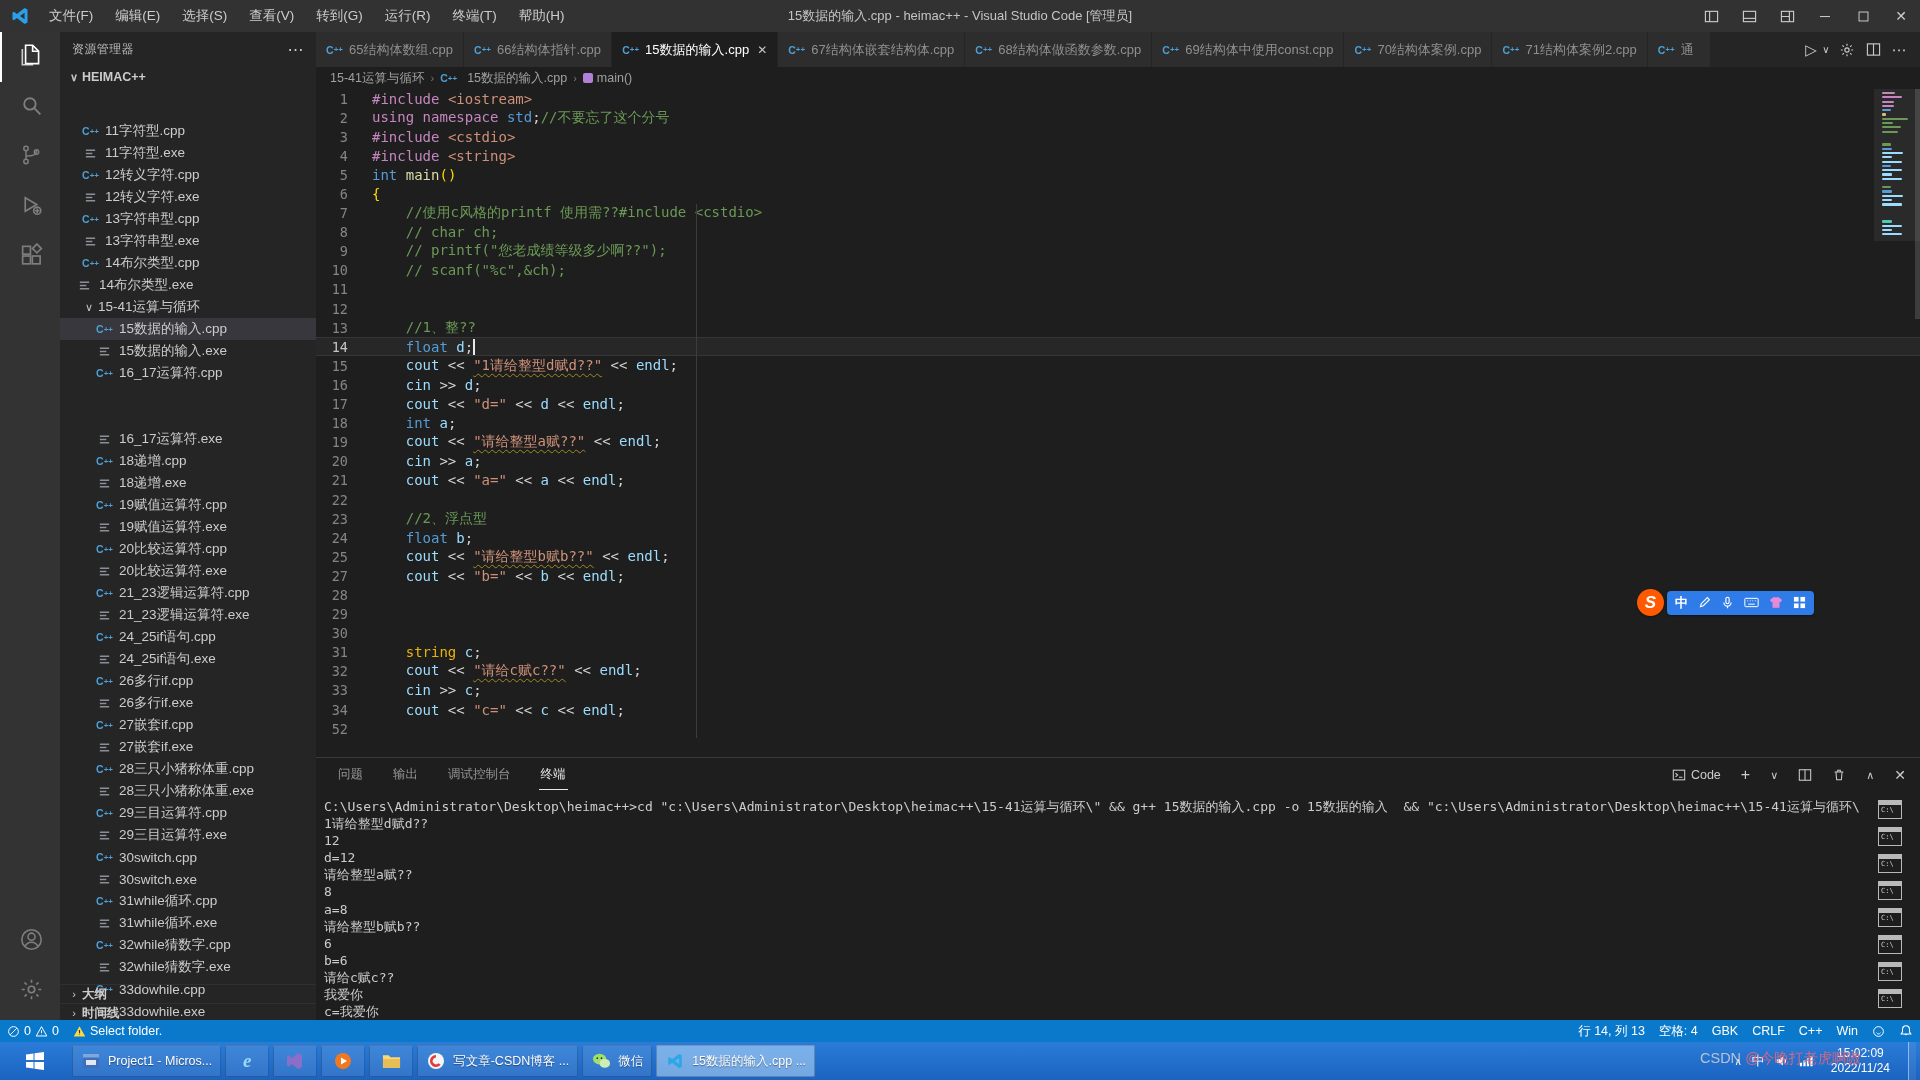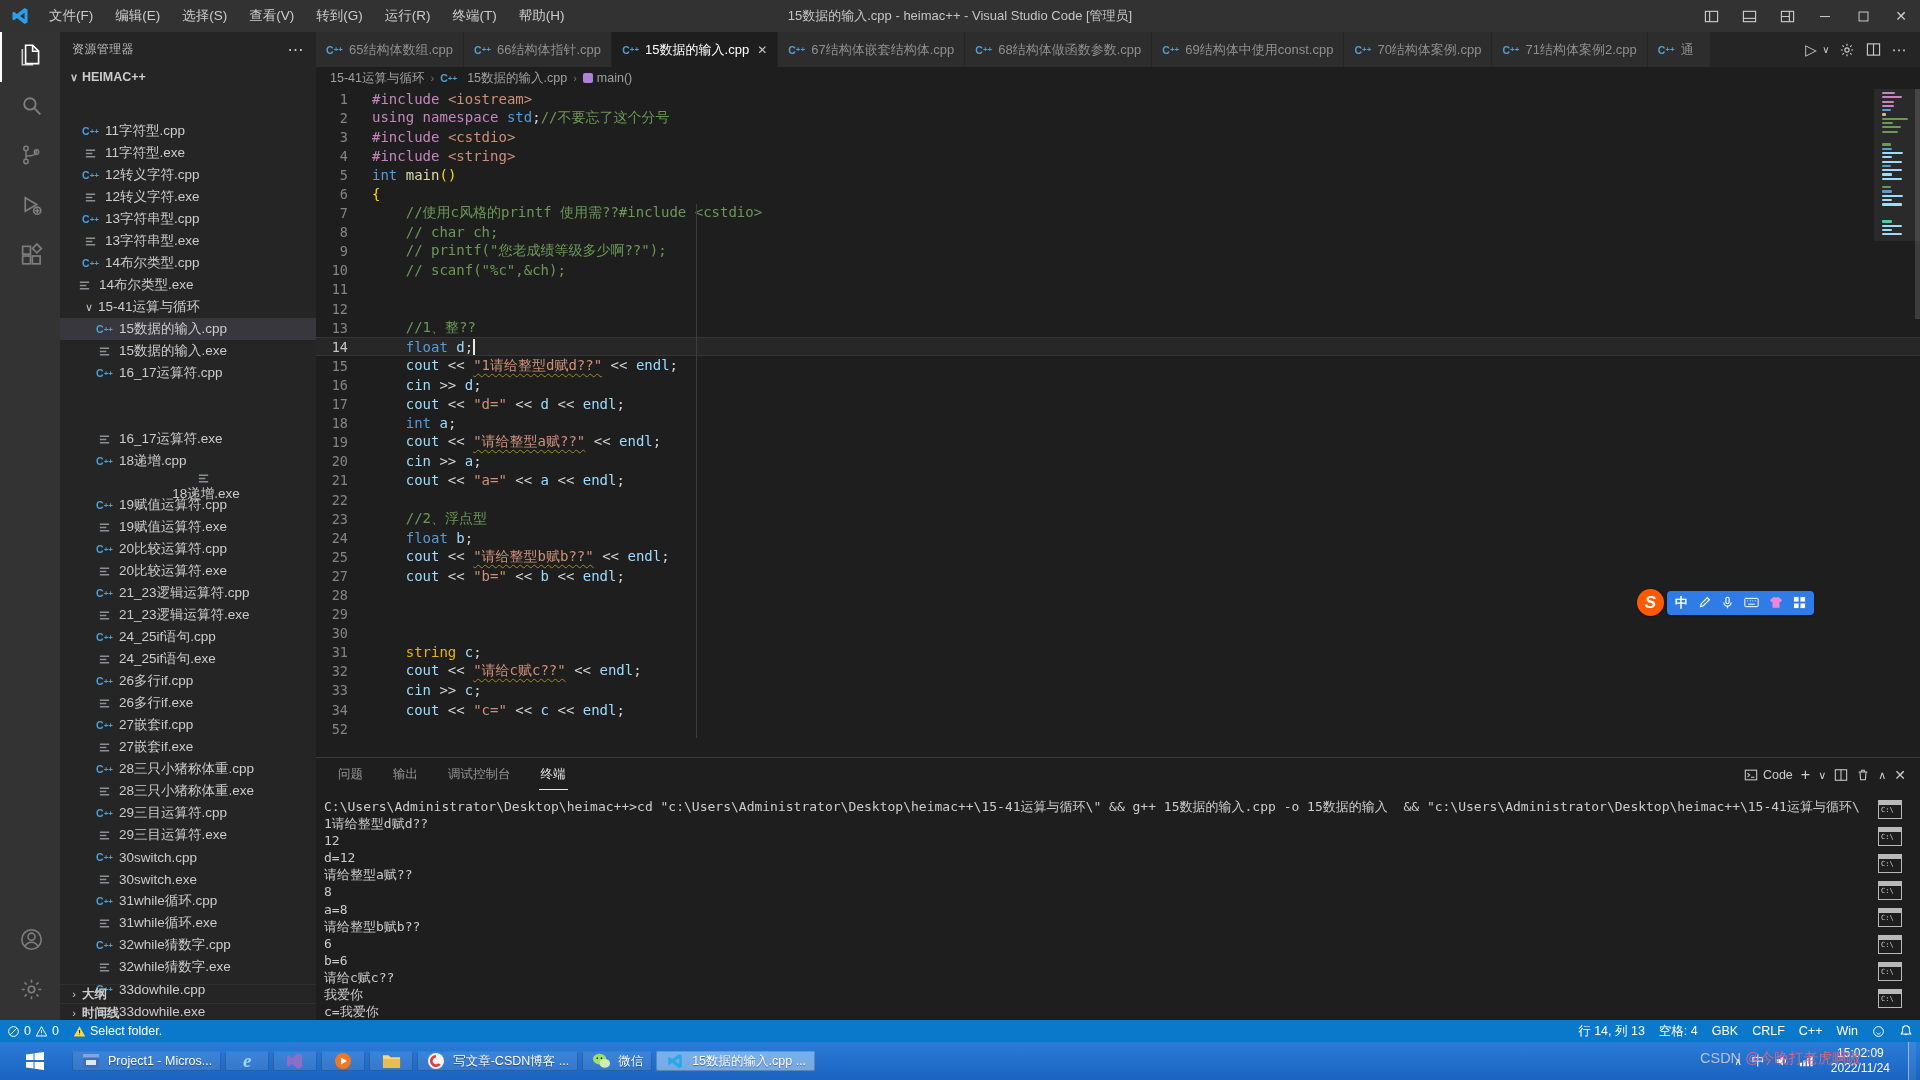--- a/index.html
+++ b/index.html
@@ -71,39 +71,39 @@
   .minimap{position:absolute;top:0;right:6px;width:32px;padding-top:3px;}
   .minimap .mbar{height:2.2px;margin-bottom:2.1px;border-radius:1px;}
   .minimap-slider{position:absolute;top:0;right:0;width:46px;height:152px;background:rgba(255,255,255,.055);}
   .vscroll{position:absolute;top:0;right:0;width:5px;height:230px;background:rgba(121,121,121,.35);}
 
   
   .panel{position:absolute;left:0;right:0;top:725px;bottom:0;background:#1e1e1e;border-top:1px solid #3a3a3a;}
   .panel-header{height:34px;display:flex;align-items:center;padding-left:20px;}
   .ptab{margin-right:26px;font-size:12.5px;color:#969696;text-transform:none;padding:6px 2px;}
   .ptab.active{color:#e7e7e7;border-bottom:1px solid #e7e7e7;}
-  .panel-actions{margin-left:auto;display:flex;align-items:center;gap:8px;padding-right:14px;color:#cccccc;}
+  .panel-actions{margin-left:auto;display:flex;align-items:center;gap:20px;padding-right:14px;color:#cccccc;}
   .pa-item{display:flex;align-items:center;gap:5px;font-size:12.5px;color:#cccccc;}
   .pa-ic{font-size:14px;display:flex;align-items:center;}
   .term{position:absolute;top:40px;left:8px;right:60px;bottom:2px;overflow:hidden;}
   .tline{white-space:pre;font-size:13px;line-height:17.1px;color:#cccccc;font-family:"DejaVu Sans Mono",monospace;}
   .term-sessions{position:absolute;top:42px;right:10px;width:40px;display:flex;flex-direction:column;gap:8px;align-items:center;}
   .cmdicon{width:24px;height:19px;border:1px solid #b9b9b9;position:relative;box-sizing:border-box;}
   .cmdicon i{display:block;height:4px;background:#b9b9b9;}
   .cmdicon em{font-style:normal;font-size:7px;color:#cccccc;position:absolute;left:2px;top:5px;font-family:"DejaVu Sans Mono",monospace;}
 
   
   .statusbar{position:absolute;left:0;right:0;top:1020px;height:22px;background:#0a79cc;display:flex;align-items:center;color:#ffffff;font-size:12.5px;z-index:40;}
   .st-item{display:flex;align-items:center;gap:4px;padding:0 7px;height:22px;}
   .st-right{margin-left:auto;display:flex;align-items:center;}
 
   
   .taskbar{position:absolute;left:0;right:0;top:1042px;height:38px;background:linear-gradient(#2a7cd8,#1b63c1);display:flex;align-items:center;z-index:50;}
   .tb-start{width:70px;height:38px;display:flex;align-items:center;justify-content:center;}
-  .tb-btn{height:20px;margin:0 2px;display:flex;align-items:center;gap:7px;padding:0 9px;border-radius:2px;
+  .tb-btn{height:32px;margin:0 2px;display:flex;align-items:center;gap:7px;padding:0 9px;border-radius:2px;
      background:rgba(255,255,255,.1);box-shadow:inset 0 0 0 1px rgba(0,0,0,.22), inset 0 1px 0 rgba(255,255,255,.18);}
   .tb-btn.icononly{width:44px;justify-content:center;padding:0;}
   .tb-btn.active{background:rgba(205,233,255,.5);}
   .tb-label{color:#ffffff;font-size:12.5px;white-space:nowrap;overflow:hidden;text-overflow:ellipsis;max-width:130px;text-shadow:0 1px 1px rgba(0,0,0,.4);}
   .tb-ic{width:20px;height:20px;display:flex;align-items:center;justify-content:center;flex:none;}
   .tray{margin-left:auto;display:flex;align-items:center;gap:10px;padding-right:4px;}
   .tray-ic{color:#ffffff;font-size:13px;display:flex;align-items:center;}
   .clock{text-align:center;color:#fff;font-size:12px;line-height:15px;padding:0 8px;}
   .show-desktop{width:7px;height:38px;border-left:1px solid rgba(255,255,255,.45);background:rgba(255,255,255,.08);}
 
@@ -303,21 +303,21 @@
             <svg width="13" height="13" viewBox="0 0 14 14" stroke="#8a8f98" stroke-width="1.6" fill="none">
               <path d="M2 3.5h10M2 7h7M2 10.5h10"></path>
             </svg>
           </span>
           <span>16_17运算符.exe</span>
         </div>
         <div class="trow" style="padding-left: 36px;">
           <span class="fi fi-cpp">C<span style="font-size:8px;vertical-align:2px;">++</span></span>
           <span>18递增.cpp</span>
         </div>
-        <div class="trow" style="padding-left: 36px; flex-direction: column;">
+        <div class="trow" style="padding-left: 36px;">
           <span class="fi">
             <svg width="13" height="13" viewBox="0 0 14 14" stroke="#8a8f98" stroke-width="1.6" fill="none">
               <path d="M2 3.5h10M2 7h7M2 10.5h10"></path>
             </svg>
           </span>
           <span>18递增.exe</span>
         </div>
         <div class="trow" style="padding-left: 36px;">
           <span class="fi fi-cpp">C<span style="font-size:8px;vertical-align:2px;">++</span></span>
           <span>19赋值运算符.cpp</span>

